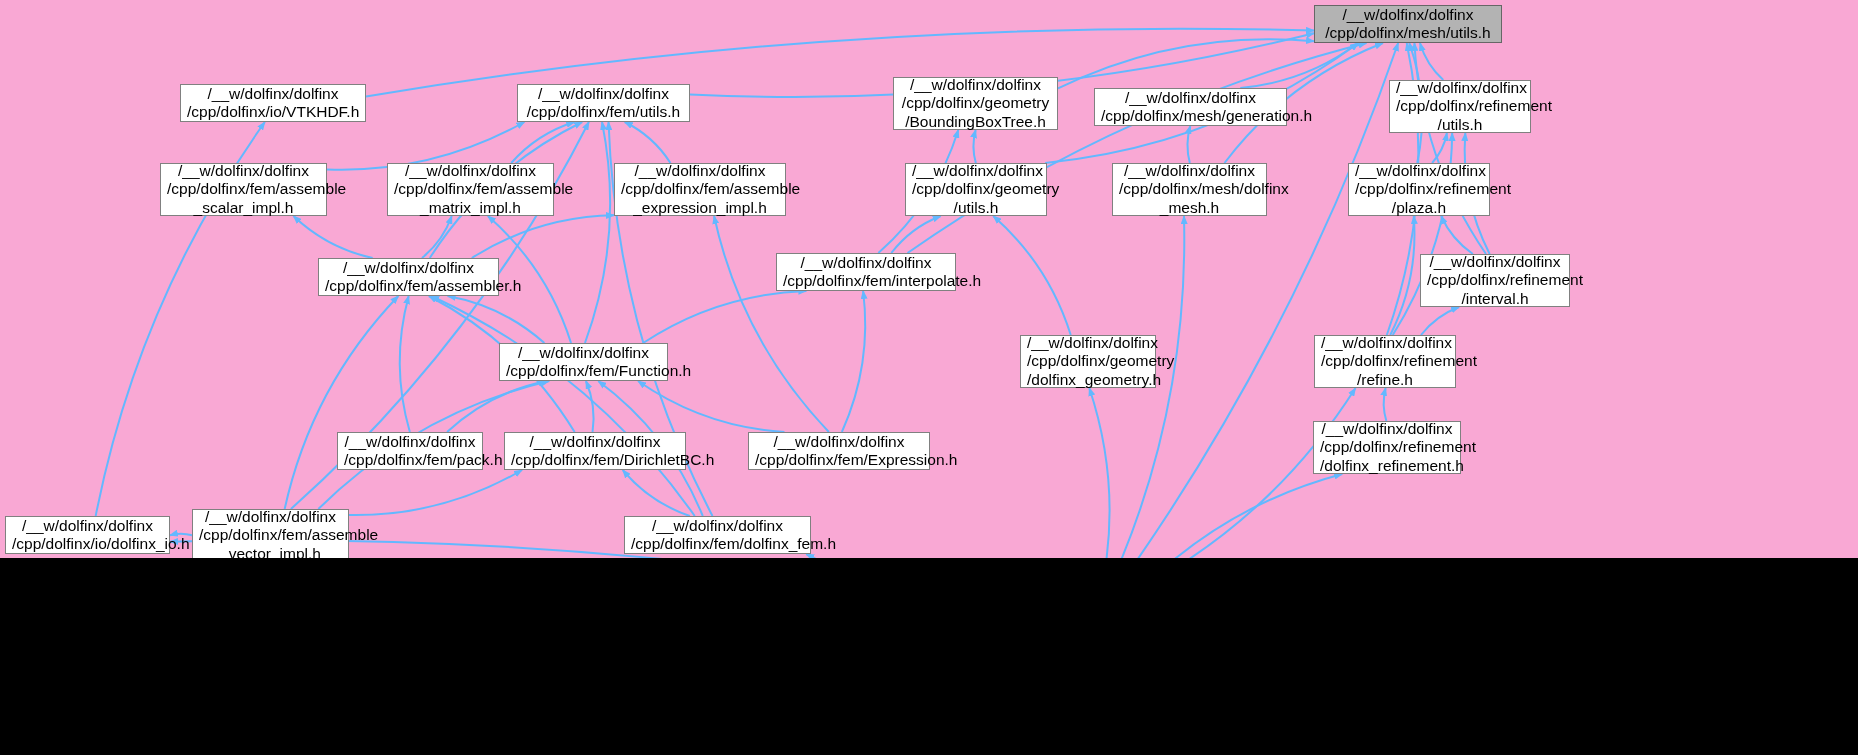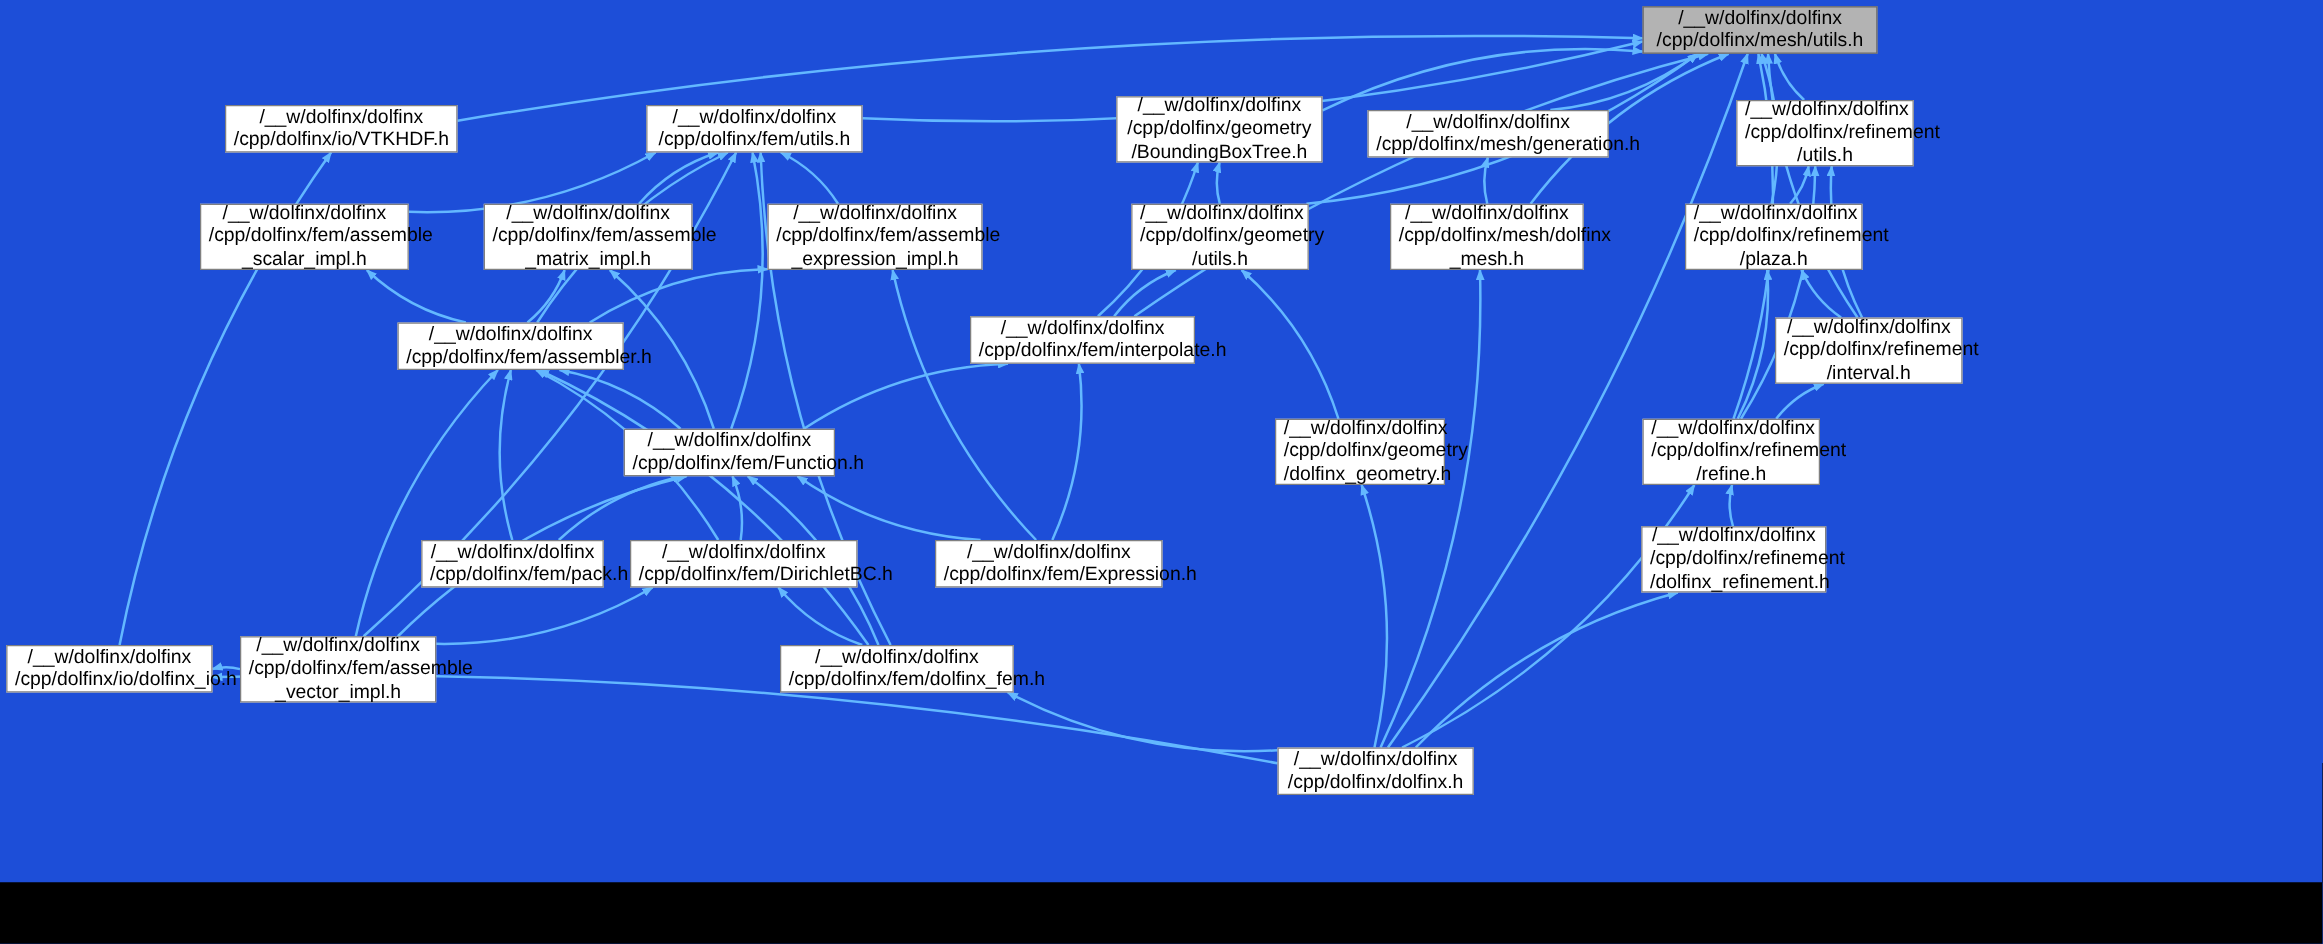--- a/index.html
+++ b/index.html
@@ -6,22 +6,22 @@
     margin: 0;
     padding: 0;
     background: #000000;
   }
   body {
     font-family: "Liberation Sans", sans-serif;
   }
   #graph-root {
     position: relative;
     width: 1858px;
-    height: 706px;
-    background: #1d4ed8;
+    height: 558px;
+    background: #f9a8d4;
     overflow: hidden;
   }
   #edge-layer {
     position: absolute;
     left: 0;
     top: 0;
     width: 1858px;
     height: 755px;
   }
   .node {

